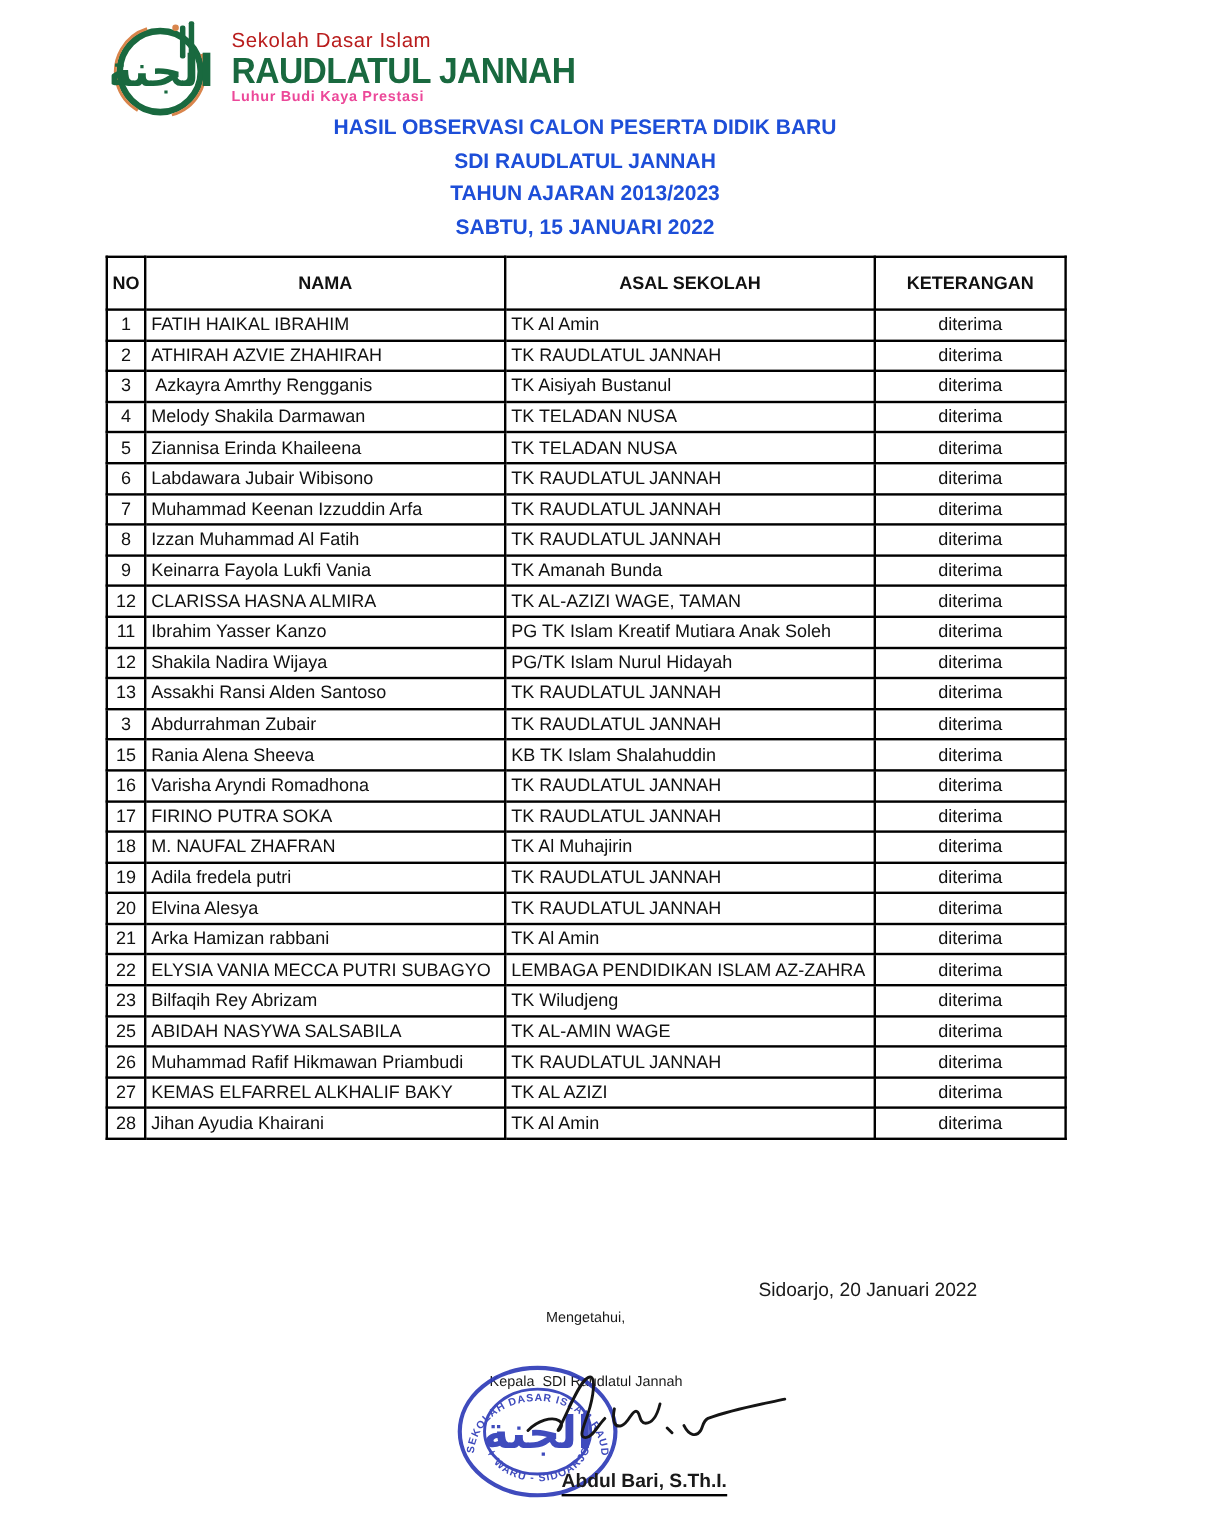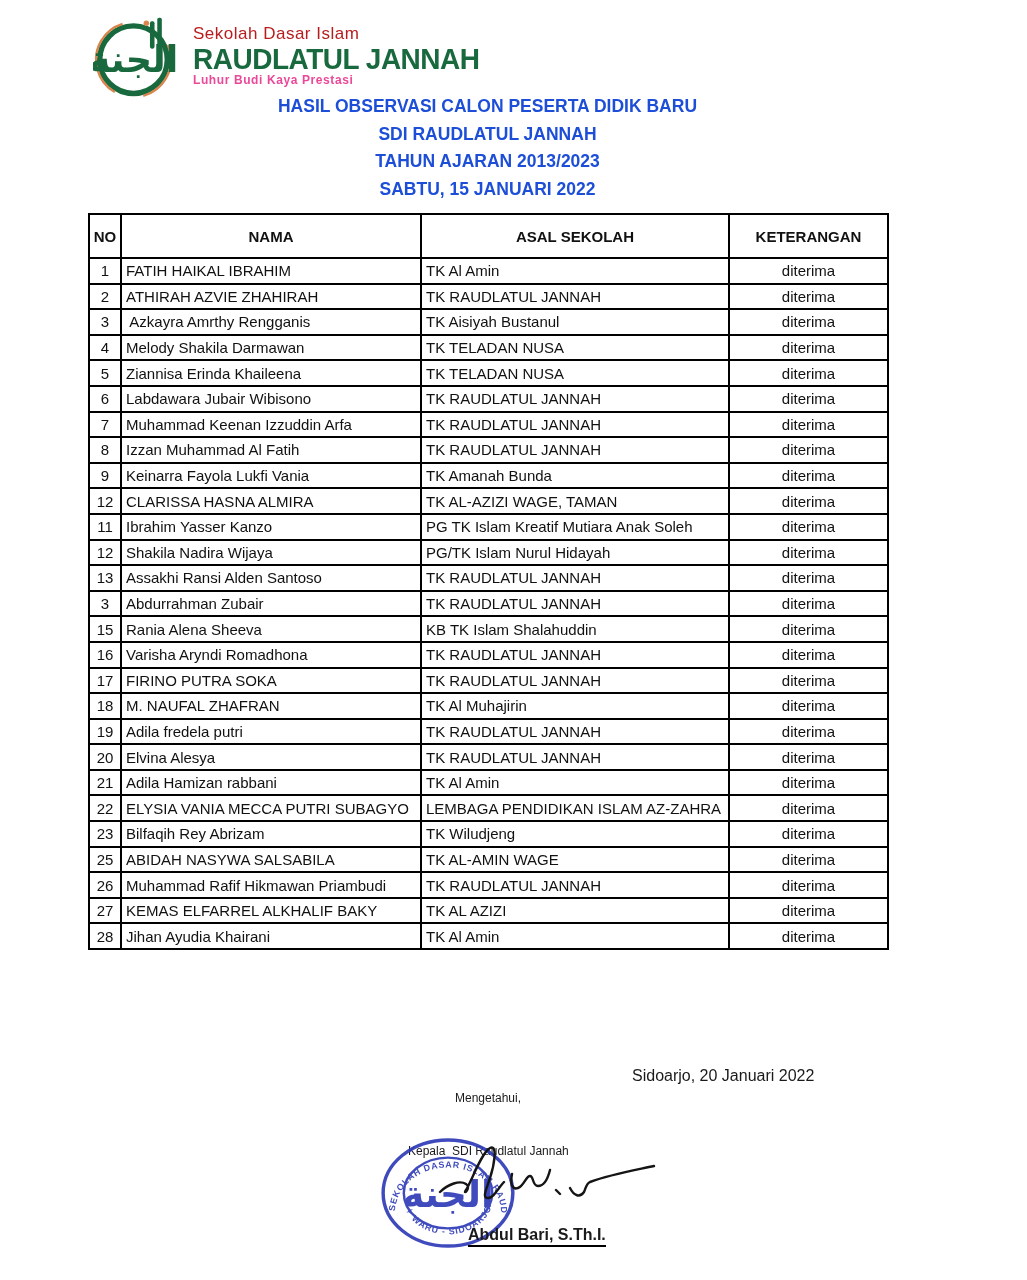--- a/index.html
+++ b/index.html
@@ -236,21 +236,21 @@
 
     <tr>
       <td class="cell-no">20</td>
       <td class="cell-nama">Elvina Alesya</td>
       <td class="cell-asal">TK RAUDLATUL JANNAH</td>
       <td class="cell-ket">diterima</td>
     </tr>
 
     <tr>
       <td class="cell-no">21</td>
-      <td class="cell-nama">Adila Hamizan rabbani</td>
+      <td class="cell-nama">Arka Hamizan rabbani</td>
       <td class="cell-asal">TK Al Amin</td>
       <td class="cell-ket">diterima</td>
     </tr>
 
     <tr>
       <td class="cell-no">22</td>
       <td class="cell-nama">ELYSIA VANIA MECCA PUTRI SUBAGYO</td>
       <td class="cell-asal">LEMBAGA PENDIDIKAN ISLAM AZ-ZAHRA</td>
       <td class="cell-ket">diterima</td>
     </tr>

